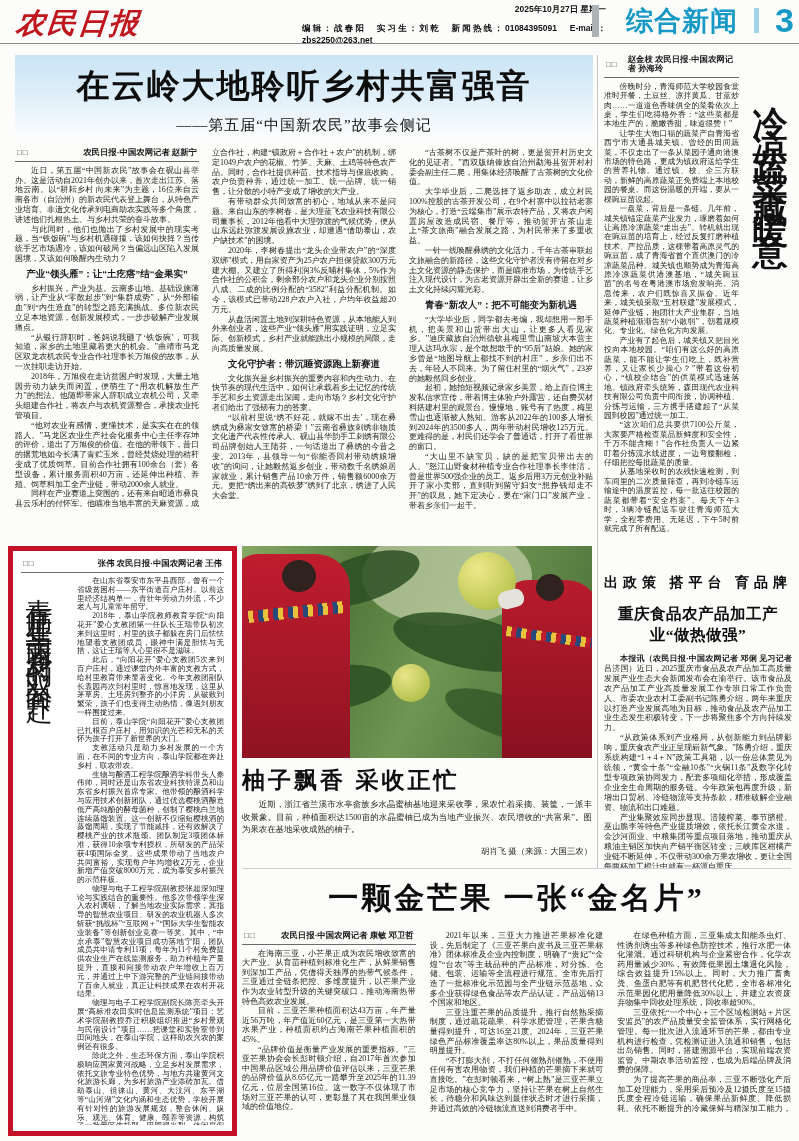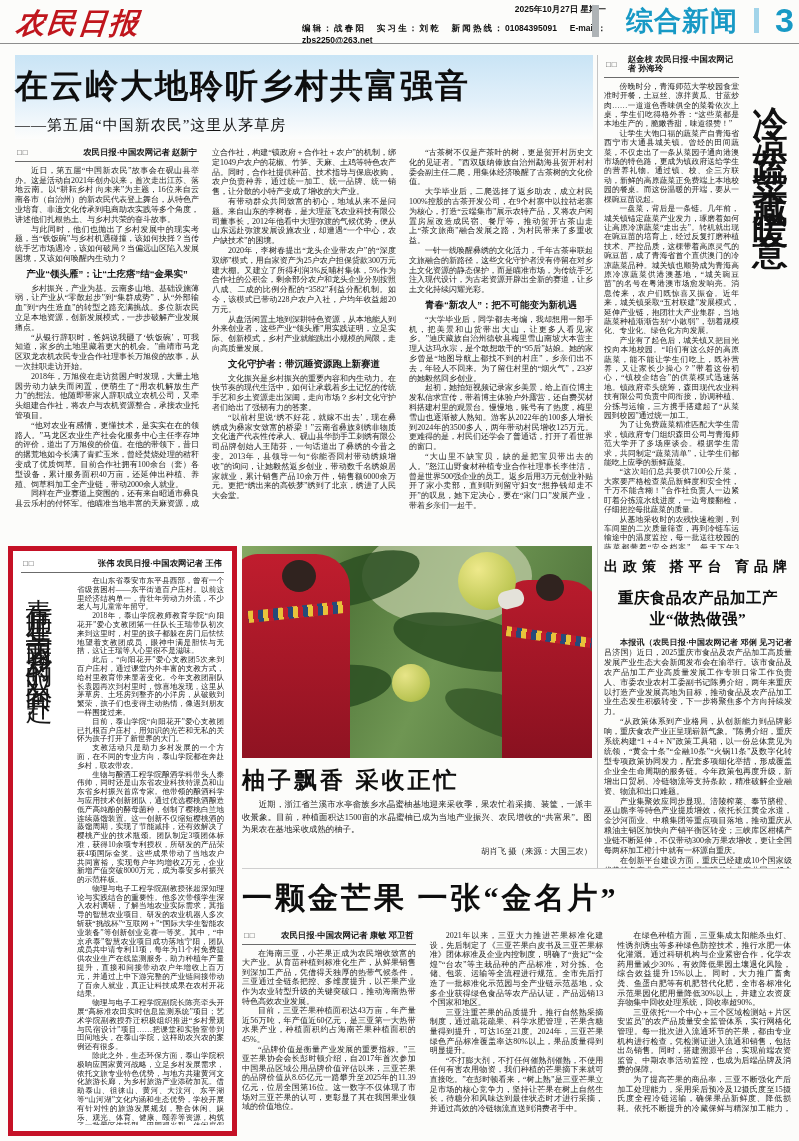--- a/index.html
+++ b/index.html
@@ -24,21 +24,21 @@
   .sub{text-align:center;font-family:"Liberation Sans","DejaVu Sans",sans-serif;font-weight:bold;
        font-size:9.5px;margin:5px 0;text-indent:0;}
   .byline-row{display:flex;justify-content:flex-end;gap:10px;align-items:center;
               border-bottom:1px solid #6b6b6b;padding:0 2px 3px;margin-bottom:4px;
               break-inside:avoid;}
   .byline-row .mark{margin-right:auto;font-size:8px;letter-spacing:1px;color:#444;}
   .byline-row .byline{font-weight:bold;font-size:8.4px;}
   
   .lead{position:absolute;left:15px;top:55px;width:578px;}
   .lead-head{height:84px;background:linear-gradient(180deg,#c9e4f5 0%,#e2f0fa 55%,#fdfdfc 100%);
-             padding-top:9px;box-sizing:border-box;}
+             text-align:center;padding-top:9px;box-sizing:border-box;}
   .lead-head h1{margin:0;font-family:"Liberation Sans","DejaVu Sans",sans-serif;font-weight:900;
                 font-size:33px;letter-spacing:2px;color:#0e0e0e;}
   .lead-sub{font-size:15px;margin-top:7px;letter-spacing:1px;color:#141414;}
   .lead-body{margin-top:9px;height:380px;overflow:hidden;column-count:3;column-gap:13px;
              font-size:8px;line-height:9.8px;}
   
   .feature{position:absolute;left:8px;top:546px;width:229px;height:590px;border:5px solid #c51126;
            background:#fff;box-sizing:border-box;padding:7px 8px;overflow:hidden;}
   .feature-flex{display:flex;gap:20px;height:calc(100% - 18px);}
   .feature-title{flex:0 0 36px;writing-mode:vertical-rl;text-orientation:upright;
@@ -68,31 +68,31 @@
   .ph-band.right{right:0;top:86px;width:86px;height:10px;transform:rotate(8deg);}
   .ph-glove{left:256px;top:44px;width:26px;height:18px;background:#e4e2da;border-radius:8px;transform:rotate(-14deg);}
   .caption-title{position:absolute;left:242px;top:765px;font-family:"Liberation Sans","DejaVu Sans",sans-serif;
                  font-weight:900;font-size:23px;letter-spacing:3px;color:#0f0f0f;}
   .caption-text{position:absolute;left:242px;top:799px;width:350px;font-size:8.4px;line-height:12.6px;
                 text-align:justify;text-indent:2em;color:#222;}
   .caption-credit{position:absolute;left:242px;top:846px;width:350px;text-align:right;font-size:8.4px;color:#222;}
   
   .mango{position:absolute;left:242px;top:868px;width:549px;height:268px;border-top:1px solid #cfcfcf;
          padding-top:7px;box-sizing:border-box;}
-  .mango h2{font-size:30px;font-weight:bold;letter-spacing:3px;margin:2px 0 12px;color:#0d0d0d;}
+  .mango h2{text-align:center;font-size:30px;font-weight:bold;letter-spacing:3px;margin:2px 0 12px;color:#0d0d0d;}
   .mango-body{column-count:3;column-gap:14px;height:196px;overflow:hidden;font-size:8px;line-height:9.6px;}
   
   .vrule{position:absolute;left:597px;top:55px;width:1px;height:813px;background:#c4c4c4;}
   .veg{position:absolute;left:604px;top:55px;width:188px;height:494px;overflow:hidden;}
   .veg-flex{display:flex;gap:6px;height:100%;}
   .veg-main{flex:1;font-size:7.8px;line-height:9.4px;overflow:hidden;}
   .veg-title{flex:0 0 40px;writing-mode:vertical-rl;text-orientation:upright;font-size:35px;
              letter-spacing:21px;font-weight:bold;color:#111;padding-top:24px;box-sizing:border-box;}
   .cq{position:absolute;left:604px;top:556px;width:188px;height:312px;overflow:hidden;}
-  .cq-kicker{text-align:center;font-size:14px;font-weight:bold;letter-spacing:5px;margin:2px 0 4px;color:#0d0d0d;}
+  .cq-kicker{text-align:center;font-size:14px;font-weight:bold;letter-spacing:5px;margin:18px 0 4px;color:#0d0d0d;}
   .cq-title{text-align:center;font-size:15.5px;font-weight:900;margin:12px 0 8px;letter-spacing:.5px;color:#0d0d0d;}
   .cq-body{font-size:8px;line-height:9.9px;}
   .cq-body .p:first-child::first-line{font-weight:bold;}
 </style>
 </head>
 <body>
 
 <div class="page">
 
   <div class="masthead">农民日报</div>
@@ -104,37 +104,37 @@
   <div class="pagelabel">
     <span class="section-name">综合新闻</span>
     <span class="vbar"></span>
     <span class="page-no">3</span>
   </div>
   <div class="rule"></div>
 
   <section class="lead">
     <div class="lead-head">
       <h1>在云岭大地聆听乡村共富强音</h1>
-      <div class="lead-sub">——第五届“中国新农民”这里从茅草房</div>
+      <div class="lead-sub">——第五届“中国新农民”故事会侧记</div>
     </div>
     <div class="lead-body">
       <div class="byline-row">
         <span class="mark">□□</span>
         <span class="byline">农民日报·中国农网记者 赵新宁</span>
       </div>
       <div>
           <p class="p">近日，第五届“中国新农民”故事会在砚山县举办。这是活动自2021年创办以来，首次走出江苏、落地云南。以“耕耘乡村 向未来”为主题，16位来自云南各市（自治州）的新农民代表登上舞台，从特色产业培育、非遗文化传承到电商助农实践等多个角度，讲述他们扎根热土、与乡村共荣的奋斗故事。</p>
           <p class="p">与此同时，他们也抛出了乡村发展中的现实考题，当“铁饭碗”与乡村机遇碰撞，该如何抉择？当传统手艺市场遇冷，该如何破局？当偏远山区陷入发展困境，又该如何唤醒内生动力？</p>
           <h4 class="sub">产业“领头雁”：让“土疙瘩”结“金果实”</h4>
           <p class="p">乡村振兴，产业为基。云南多山地、基础设施薄弱，让产业从“零散起步”到“集群成势”，从“外部输血”到“内生造血”的转型之路充满挑战。多位新农民立足本地资源，创新发展模式，一步步破解产业发展痛点。</p>
           <p class="p">“从银行辞职时，爸妈说我砸了‘铁饭碗’，可我知道，家乡的土地里藏着更大的机会。”曲靖市马龙区双龙农机农民专业合作社理事长万旭俊的故事，从一次挂职走访开始。</p>
           <p class="p">2018年，万旭俊在走访贫困户时发现，大量土地因劳动力缺失而闲置，便萌生了“用农机解放生产力”的想法。他随即带家人辞职成立农机公司，又牵头组建合作社，将农户与农机资源整合，承接农业托管项目。</p>
           <p class="p">“他对农业有感情，更懂技术，是实实在在的领路人。”马龙区农业生产社会化服务中心主任李存坤的评价，道出了万旭俊的价值。在他的带领下，昔日的撂荒地如今长满了青贮玉米，曾经焚烧处理的秸秆变成了优质饲草。目前合作社拥有100余台（套）各型设备，累计服务面积40万亩，还延伸出种植、养殖、饲草料加工全产业链，带动2000余人就业。</p>
           <p class="p">同样在产业赛道上突围的，还有来自昭通市彝良县云乐村的付怀军。他瞄准当地丰富的天麻资源，成立合作社，构建“镇政府＋合作社＋农户”的机制，绑定1049户农户的花椒、竹笋、天麻、土鸡等特色农产品。同时，合作社提供种苗、技术指导与保底收购，农户负责种养，通过统一加工、统一品牌、统一销售，让分散的小特产变成了增收的大产业。</p>
-          <p class="p">有带动群众共同致富的初心，地域从来不是问题。来自山东的李树春，是大理蓝飞农业科技有限公司董事长，2012年他看中大理弥渡的气候优势，便从山东远赴弥渡发展设施农业，却遭遇“一个中心，农户缺技术”的困境。</p>
+          <p class="p">有带动群众共同致富的初心，地域从来不是问题。来自山东的李树春，是大理蓝飞农业科技有限公司董事长，2012年他看中大理弥渡的气候优势，便从山东远赴弥渡发展设施农业，却遭遇“借助泰山，农户缺技术”的困境。</p>
           <p class="p">2020年，李树春提出“龙头企业带农户”的“深度双绑”模式，用自家资产为25户农户担保贷款300万元建大棚。又建立了所得利润3%反哺村集体，5%作为合作社的公积金，剩余部分农户和龙头企业分别按照八成、二成的比例分配的“3582”利益分配机制。如今，该模式已带动228户农户入社，户均年收益超20万元。</p>
           <p class="p">从盘活闲置土地到深耕特色资源，从本地能人到外来创业者，这些产业“领头雁”用实践证明，立足实际、创新模式，乡村产业就能跳出小规模的局限，走向高质量发展。</p>
           <h4 class="sub">文化守护者：带沉睡资源跑上新赛道</h4>
           <p class="p">文化振兴是乡村振兴的重要内容和内生动力。在快节奏的现代生活中，如何让承载着乡土记忆的传统手艺和乡土资源走出深闺，走向市场？乡村文化守护者们给出了强韧有力的答案。</p>
           <p class="p">“以前村里说‘绣不好花，就嫁不出去’，现在彝绣成为彝家女致富的桥梁！”云南省彝族刺绣非物质文化遗产代表性传承人、砚山县华韵手工刺绣有限公司品牌创始人王陆芬，一句话道出了彝绣的今昔之变。2013年，县领导一句“你能否回村带动绣娘增收”的询问，让她毅然返乡创业，带动数千名绣娘居家就业，累计销售产品10余万件，销售额6000余万元。更把“绣出来的高铁梦”绣到了北京，绣进了人民大会堂。</p>
           <p class="p">“古茶树不仅是产茶叶的树，更是贺开村历史文化的见证者。”西双版纳傣族自治州勐海县贺开村村委会副主任二爬，用集体经济唤醒了古茶树的文化价值。</p>
           <p class="p">大学毕业后，二爬选择了返乡助农，成立村民100%控股的古茶开发公司，在9个村寨中以拉祜老寨为核心，打造“云端集市”展示农特产品，又将农户闲置房屋改造成民宿、餐厅等，推动贺开古茶山走上“茶文旅商”融合发展之路，为村民带来了多重收益。</p>
           <p class="p">一针一线唤醒彝绣的文化活力，千年古茶串联起文旅融合的新路径，这些文化守护者没有停留在对乡土文化资源的静态保护，而是瞄准市场，为传统手艺注入现代设计，为古老资源开辟出全新的赛道，让乡土文化持续闪耀光彩。</p>
           <h4 class="sub">青春“新农人”：把不可能变为新机遇</h4>
           <p class="p">“大学毕业后，同学都去考编，我却想用一部手机，把美景和山货带出大山，让更多人看见家乡。”迪庆藏族自治州德钦县梅里雪山南坡大本营主理人达玛永宗，是个敢想敢干的“95后”姑娘。她的家乡曾是“地图导航上都找不到的村庄”，乡亲们出不去，年轻人不回来。为了留住村里的“烟火气”，23岁的她毅然回乡创业。</p>
@@ -213,21 +213,20 @@
       <div class="veg-main">
         <div class="byline-row">
           <span class="mark">□□</span>
           <span class="byline">赵金枝 农民日报·中国农网记者 孙海玲</span>
         </div>
         <div>
             <p class="p">傍晚时分，青海师范大学校园食堂准时开餐，土豆丝、凉拌黄瓜、甘蓝炒肉……一道道色香味俱全的菜肴依次上桌，学生们吃得格外香：“这些菜都是本地生产的，脆嫩香甜，味道很赞！”</p>
             <p class="p">让学生大饱口福的蔬菜产自青海省西宁市大通县城关镇。曾经的田间蔬菜，不仅走出了一条从菜园子通向港澳市场的特色路，更成为镇政府送给学生的营养礼物。通过镇、校、企三方联动，新鲜的高原蔬菜正免费端上本地校园的餐桌。而这份温暖的开端，要从一棵豌豆苗说起。</p>
             <p class="p">一盘菜，背后是一条链。几年前，城关镇锚定蔬菜产业发力，琢磨着如何让高原冷凉蔬菜“走出去”。转机就出现在豌豆苗的培育上，经过反复打磨种植技术、严控品质，这棵带着高原灵气的豌豆苗，成了青海省首个直供澳门的冷凉蔬菜品种。城关镇也顺势成为青海高原冷凉蔬菜供港澳基地，“城关豌豆苗”的名号在粤港澳市场愈发响亮。消息传来，农户们既惊喜又振奋。近年来，城关镇采取“五村联建”发展模式，延伸产业链，抱团壮大产业集群，当地蔬菜种植渐渐告别“小散弱”，朝着规模化、专业化、绿色化方向发展。</p>
             <p class="p">产业有了起色后，城关镇又把目光投向本地校园。“咱们有这么好的高原蔬菜，能不能让学生们吃上，既补营养，又让家长少操心？”带着这份初心，“镇校企结合”的供菜模式迅速落地。镇政府牵头统筹，森田现代农业科技有限公司负责中间衔接，协调种植、分拣与运输，三方携手搭建起了“从菜园到校园”通过统一加工。</p>
-            <p class="p">为了让免费蔬菜精准匹配大学生需求，镇政府专门组织森田公司与青海师范大学开了多场座谈会。根据学生需求，共同制定“蔬菜清单”，让学生们都能吃上应季的新鲜蔬菜。</p>
             <p class="p">“这次咱们总共要供7100公斤菜，大家要严格检查菜品新鲜度和安全性，千万不能含糊！”合作社负责人一边紧盯着分拣流水线进度，一边弯腰翻检，仔细把控每批蔬菜的质量。</p>
             <p class="p">从基地采收时的农残快速检测，到车间里的二次质量筛查，再到冷链车运输途中的温度监控，每一批送往校园的蔬菜都带着“安全档案”。每天下午3时，3辆冷链配送车驶往青海师范大学，全程零费用、无延迟，下午5时前就完成了所有配送。</p>
           </div>
       </div>
       <div class="veg-title">冷凉蔬菜藏暖意</div>
     </div>
   </section>
 
   <section class="cq">
     <div class="cq-kicker">出政策 搭平台 育品牌</div>

